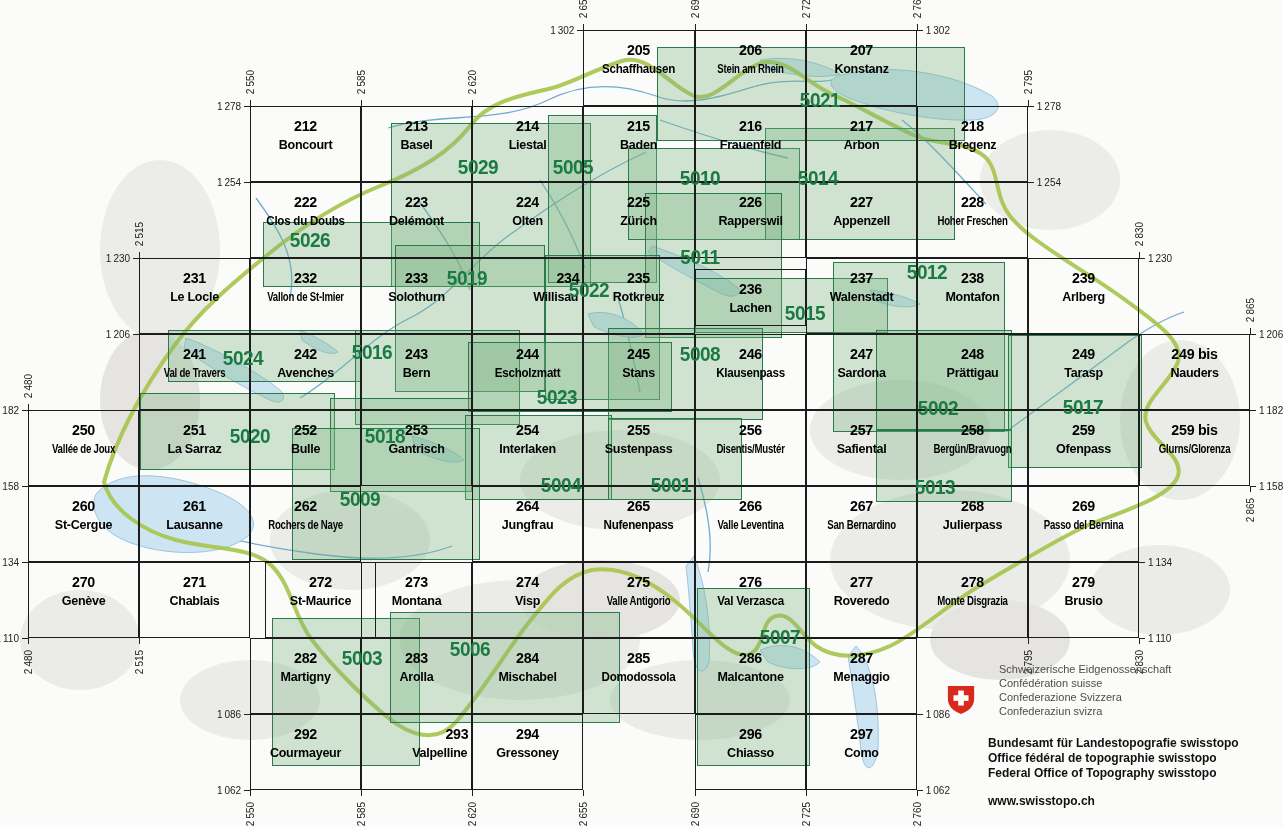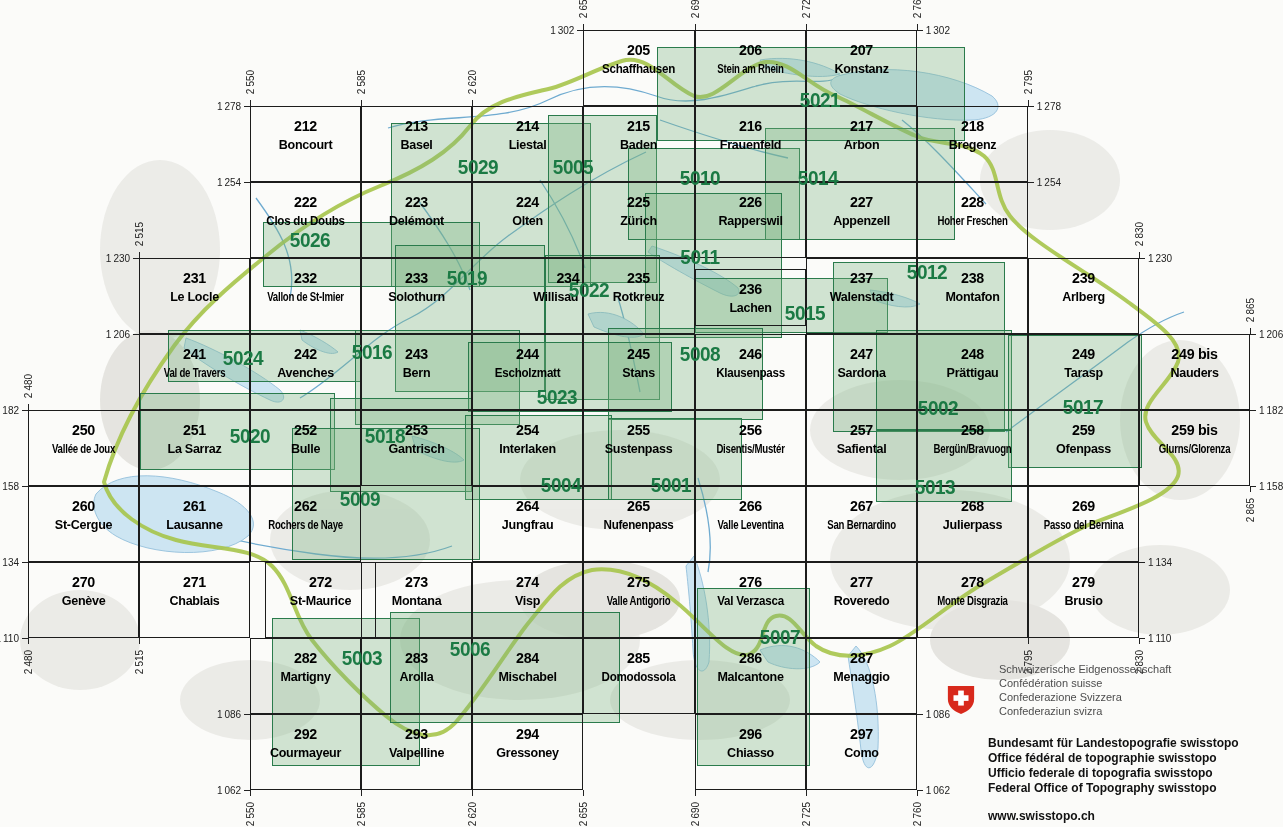--- a/index.html
+++ b/index.html
@@ -402,21 +402,21 @@
         <div class="sname">Malcantone</div>
       </div>
       <div class="cell" style="left: 805.63px; top: 638.006px; width: 111.09px; height: 76.0008px;">
         <div class="snum">287</div>
         <div class="sname">Menaggio</div>
       </div>
       <div class="cell" style="left: 250.18px; top: 714.007px; width: 111.09px; height: 76.0008px;">
         <div class="snum">292</div>
         <div class="sname">Courmayeur</div>
       </div>
-      <div class="cell" style="left: 361.27px; top: 714.007px; width: 111.09px; height: 76.0008px;">
+      <div class="cell" style="left: 361.27px; top: 714.007px; width: 111.09px; height: 76.0008px; text-align: right;">
         <div class="snum">293</div>
         <div class="sname">Valpelline</div>
       </div>
       <div class="cell" style="left: 472.36px; top: 714.007px; width: 111.09px; height: 76.0008px;">
         <div class="snum">294</div>
         <div class="sname">Gressoney</div>
       </div>
       <div class="cell" style="left: 694.54px; top: 714.007px; width: 111.09px; height: 76.0008px;">
         <div class="snum">296</div>
         <div class="sname">Chiasso</div>
@@ -561,18 +561,17 @@
       <div class="conf">
         <div>Schweizerische Eidgenossenschaft</div>
         <div>Confédération suisse</div>
         <div>Confederazione Svizzera</div>
         <div>Confederaziun svizra</div>
       </div>
     </div>
     <div class="office">
       <div>Bundesamt für Landestopografie swisstopo</div>
       <div>Office fédéral de topographie swisstopo</div>
-      <div>Ufficio federale di topografia swisstopo</div>
       <div>Federal Office of Topography swisstopo</div>
     </div>
     <div class="www">www.swisstopo.ch</div>
   </div>
 </div>
 
 </body></html>

